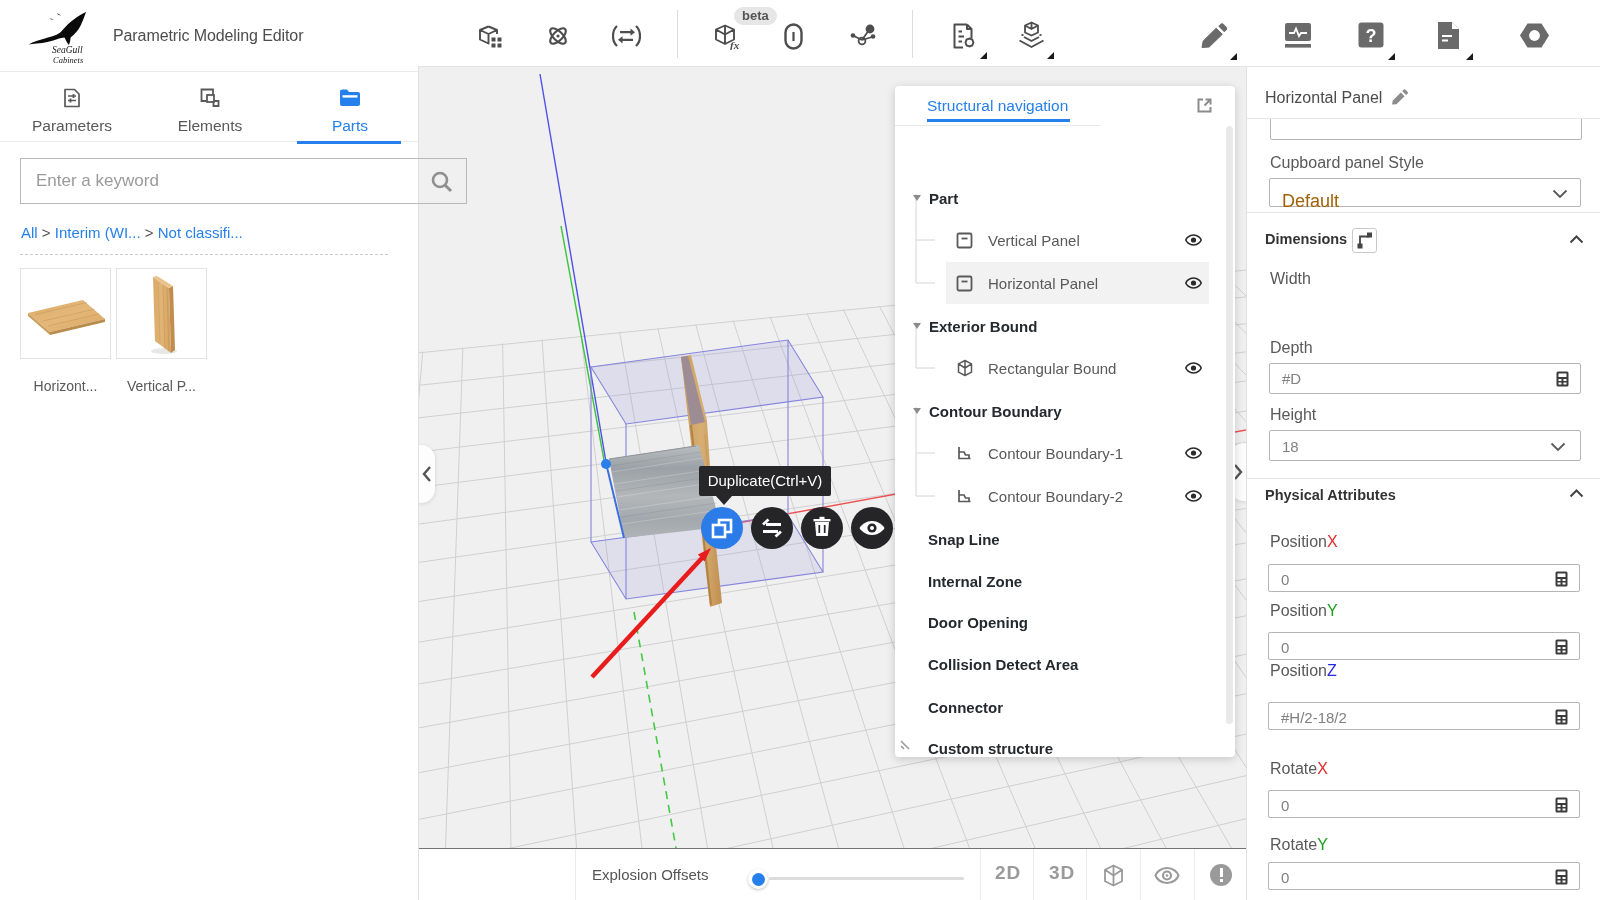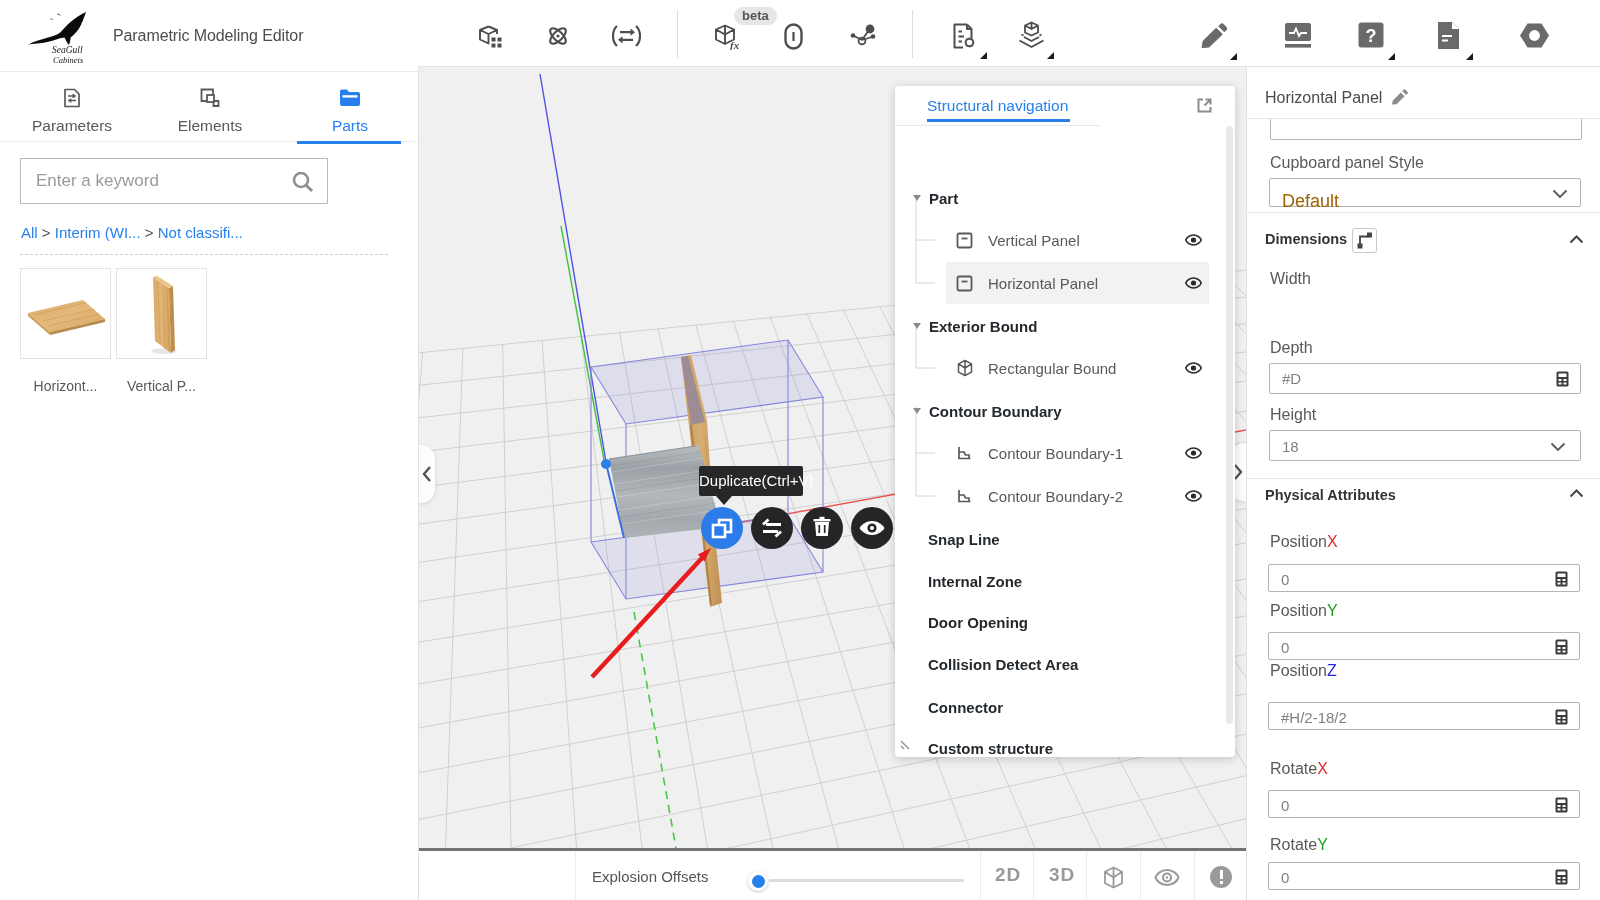--- a/index.html
+++ b/index.html
@@ -14,21 +14,21 @@
 .vsep { position:absolute; top:10px; width:1px; height:48px; background:#dcdcdc; }
 .caret { position:absolute; width:0; height:0; border-left:7px solid transparent; border-bottom:7px solid #1a1a1a; }
 #beta { position:absolute; left:734px; top:7px; background:#e6e6e6; color:#555; font-size:13px; font-weight:bold; padding:1px 8px 2px 8px; border-radius:9px; }
 
 #left { position:absolute; left:0; top:66px; width:419px; height:834px; background:#fff; border-right:1px solid #e0e0e0; z-index:20; }
 #tabbar { position:absolute; left:0; top:5px; width:418px; height:71px; border-bottom:1px solid #ebebeb; border-top:1px solid #ebebeb; }
 .tab { position:absolute; top:0; width:100px; text-align:center; }
 .tab .lbl { margin-top:5px; font-size:15.5px; color:#595959; }
 .tab.active .lbl { color:#2680eb; }
 #partsline { position:absolute; left:297px; top:69px; width:104px; height:3px; background:#2680eb; }
-#search { position:absolute; left:20px; top:92px; width:308px; height:46px; border:1px solid #b9b9b9; }
+#search { position:absolute; left:20px; top:92px; width:447px; height:46px; border:1px solid #b9b9b9; }
 #search span { position:absolute; left:15px; top:12px; font-size:17px; color:#9a9a9a; }
 #crumb { position:absolute; left:21px; top:158px; font-size:15px; color:#2680eb; }
 #crumb .sep { color:#4d4d4d; }
 #dash { position:absolute; left:20px; top:188px; width:368px; border-top:1px dashed #cccccc; }
 .thumb { position:absolute; top:202px; width:91px; height:91px; border:1px solid #e3e3e3; background:#fff; }
 .tlabel { position:absolute; top:312px; font-size:14px; color:#595959; text-align:center; width:91px; }
 
 #viewport { position:absolute; left:419px; top:67px; width:827px; height:833px; background:#f0f0f0; z-index:1; }
 
 #nav { position:absolute; left:895px; top:86px; width:340px; height:671px; background:#fff; border-radius:4px;
@@ -47,21 +47,21 @@
 #right { position:absolute; left:1246px; top:66px; width:354px; height:834px; background:#fff; border-left:1px solid #e0e0e0; z-index:20; }
 #rhdr { position:absolute; left:0; top:0; width:353px; height:53px; background:#fff; border-bottom:1px solid #e6e6e6; }
 #rtitle { position:absolute; left:18px; top:23px; font-size:16px; color:#4a4a4a; }
 .rlabel { position:absolute; left:23px; font-size:16px; color:#595959; }
 .rinput { position:absolute; left:22px; width:312px; height:31px; border:1px solid #b5b5b5; border-radius:2px; background:#fff; }
 .rinput .val { position:absolute; left:12px; top:6px; font-size:15px; color:#808080; }
 .rsect { position:absolute; left:18px; font-size:14.5px; font-weight:bold; color:#333; }
 .rdiv { position:absolute; left:0; width:353px; height:1px; background:#e6e6e6; }
 
 
-#bottom { position:absolute; left:419px; top:848px; width:827px; height:52px; background:#fff; border-top:3px solid #737373; z-index:15; }
+#bottom { position:absolute; left:419px; top:848px; width:827px; height:52px; background:#fff; border-top:1px solid #737373; z-index:15; }
 .bsep { position:absolute; top:0; width:1px; height:51px; background:#ececec; }
 #explbl { position:absolute; left:173px; top:17px; font-size:15px; color:#555; }
 .bbtn { position:absolute; top:13px; font-size:19px; font-weight:bold; color:#9a9a9a; letter-spacing:1px; }
 </style>
 </head>
 <body>
 <div id="page">
   <div id="viewport">
     <svg width="827" height="833" viewBox="419 67 827 833">
       <defs>
@@ -158,21 +158,21 @@
         <line x1="621" y1="517" x2="717" y2="503"></line>
       </g>
       <line x1="606" y1="463" x2="624" y2="538" stroke="#3b6fe0" stroke-width="2"></line>
       <line x1="609" y1="459" x2="696" y2="446" stroke="#8e9499" stroke-width="1"></line>
       <circle cx="606" cy="464" r="5" fill="#2a7fe8"></circle>
 
       <line x1="592" y1="677" x2="702" y2="558" stroke="#e81c1c" stroke-width="4.5"></line>
       <polygon points="711,548 704.5,561.6 697.9,554.5" fill="#e81c1c"></polygon>
     </svg>
     
-    <div class="abs" style="left:280px;top:399px;width:104px;height:30px;background:#27272a;border-radius:2px;color:#fff;font-size:15px;text-align:center;line-height:29px;z-index:5">Duplicate(Ctrl+V)</div>
+    <div class="abs" style="left:280px;top:399px;width:132px;height:30px;background:#27272a;border-radius:2px;color:#fff;font-size:15px;text-align:center;line-height:29px;z-index:5">Duplicate(Ctrl+V)</div>
     <div class="abs" style="left:297px;top:429px;width:0;height:0;border-left:8px solid transparent;border-right:8px solid transparent;border-top:9px solid #27272a;z-index:5"></div>
     
     <div class="abs" style="left:282px;top:440px;width:42px;height:42px;border-radius:50%;background:#2b7ce9;z-index:6">
       <svg width="42" height="42" viewBox="0 0 42 42">
         <rect x="18" y="13" width="12" height="12" fill="none" stroke="#fff" stroke-width="2.6"></rect>
         <rect x="12" y="18" width="12" height="12" fill="#2b7ce9" stroke="#fff" stroke-width="2.6"></rect>
       </svg>
     </div>
     <div class="abs" style="left:332px;top:440px;width:42px;height:42px;border-radius:50%;background:#252528;z-index:6">
       <svg width="42" height="42" viewBox="0 0 42 42">

